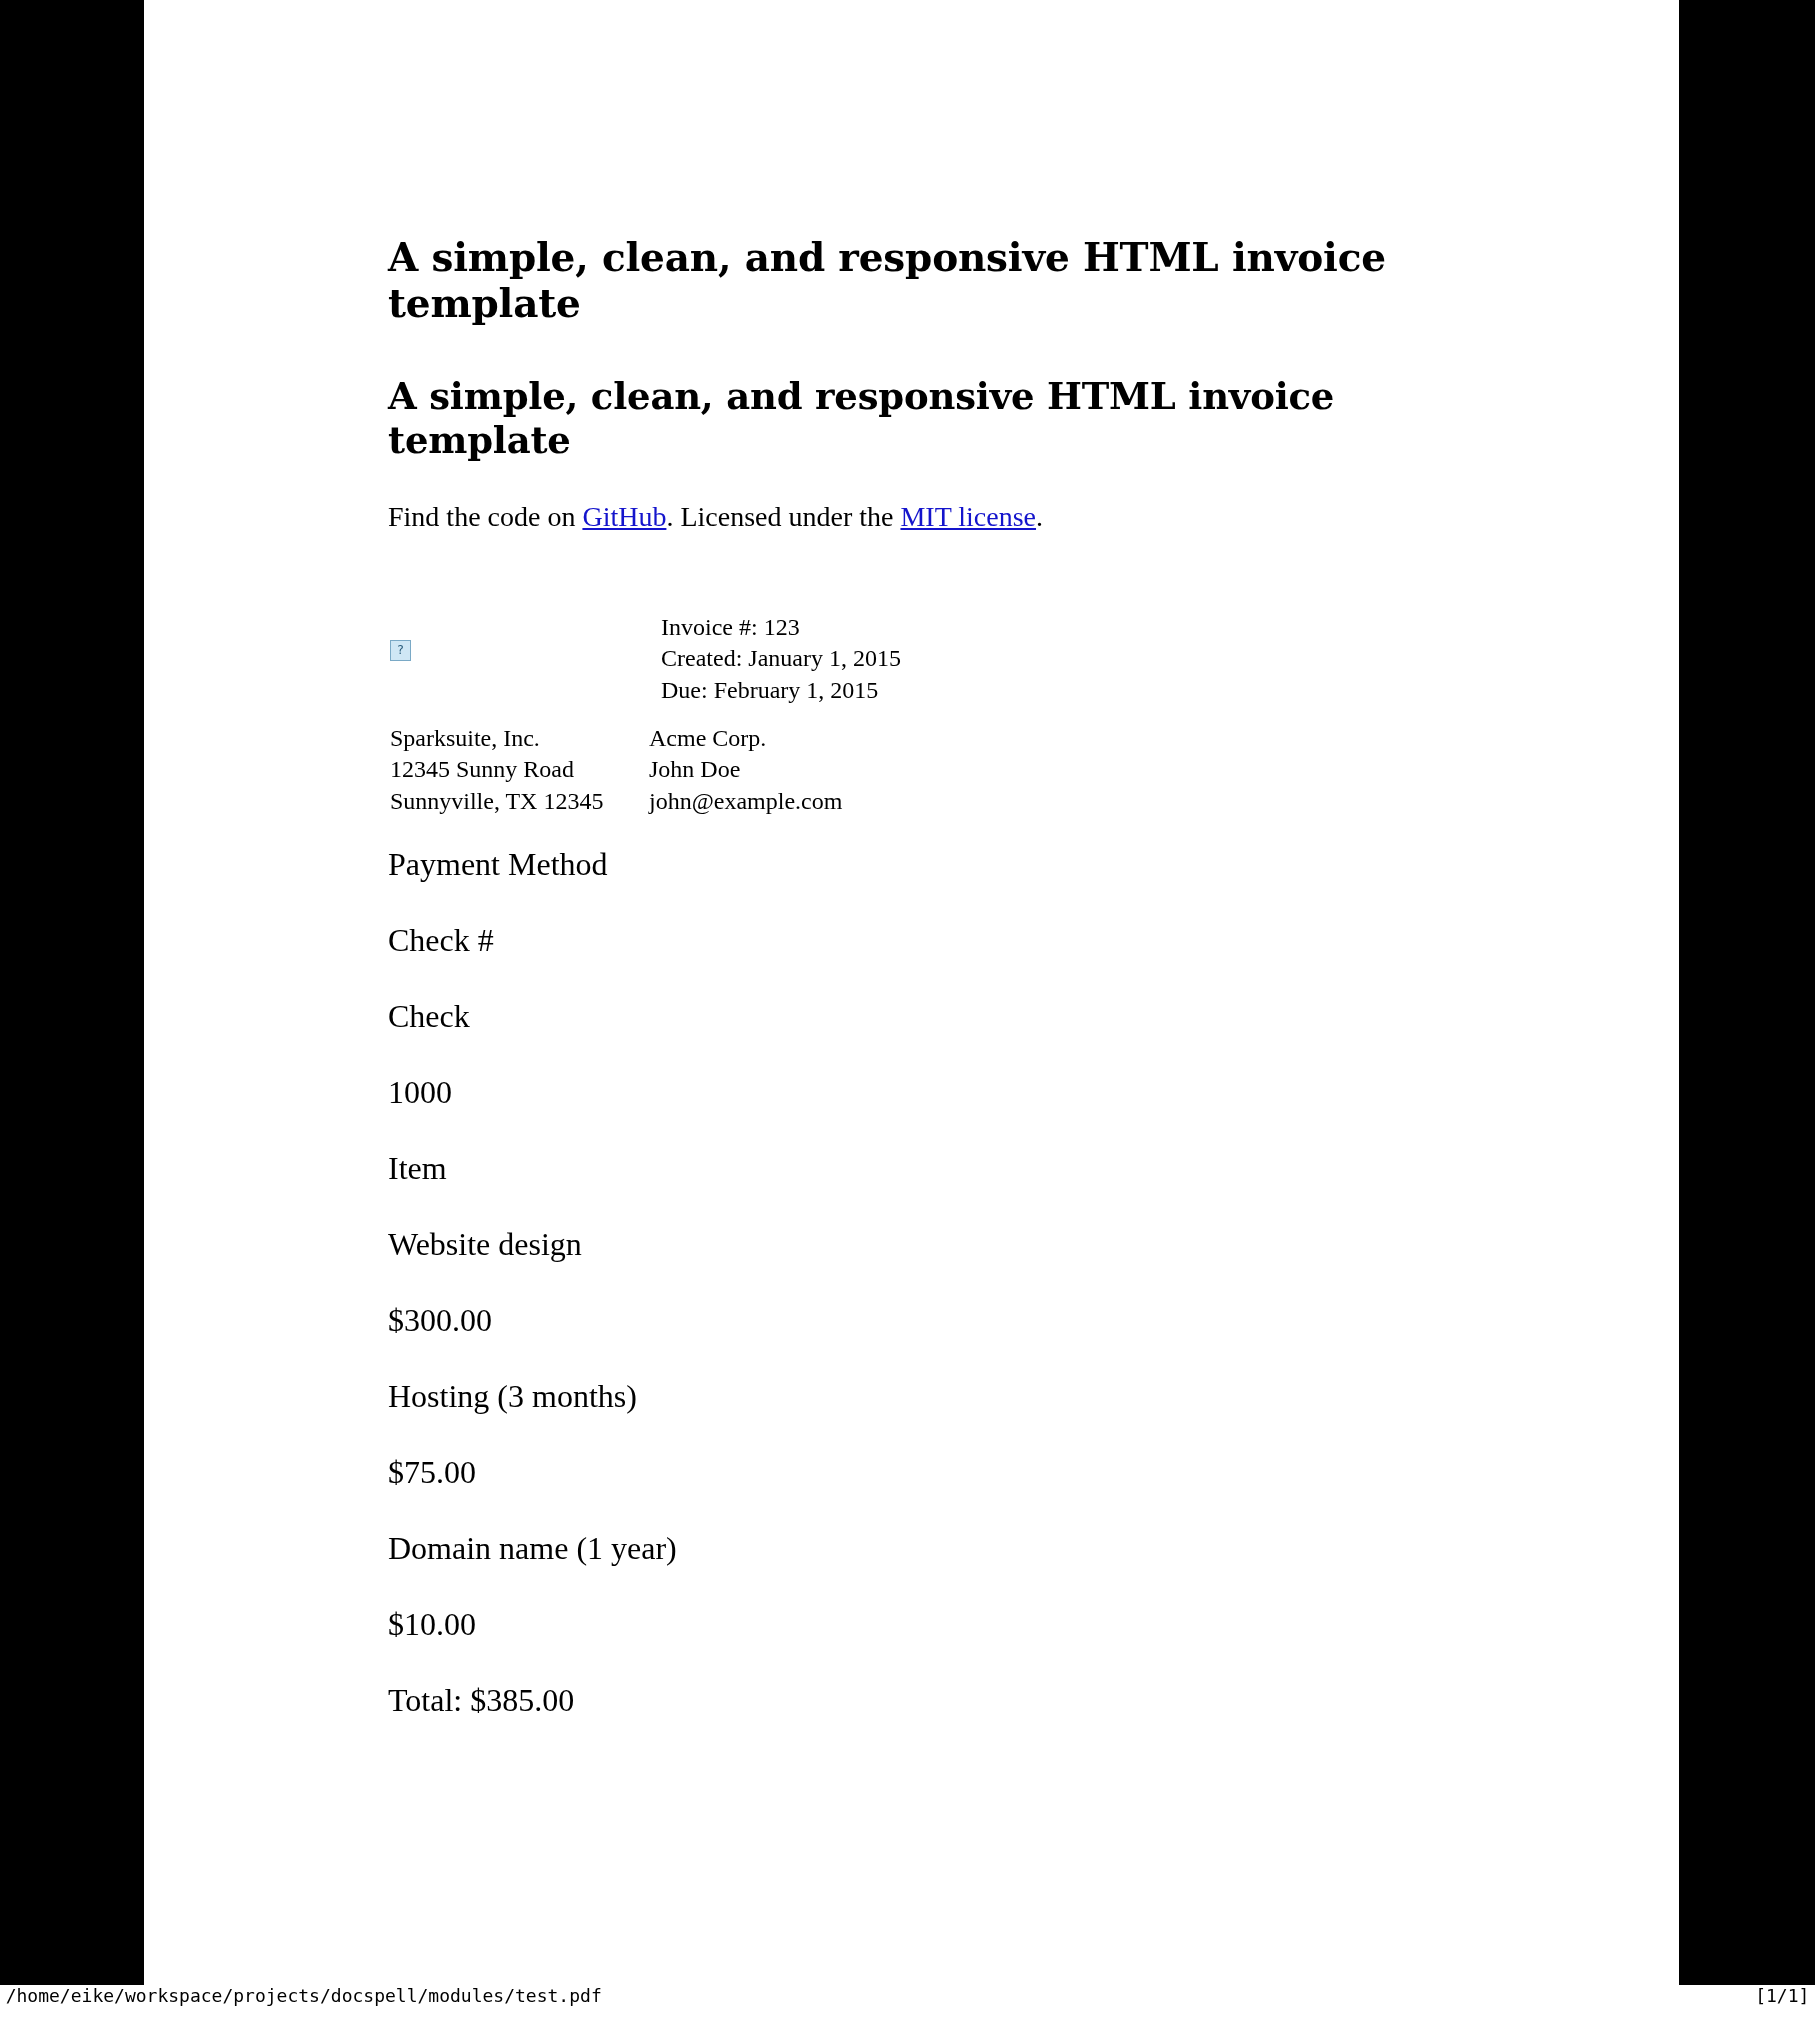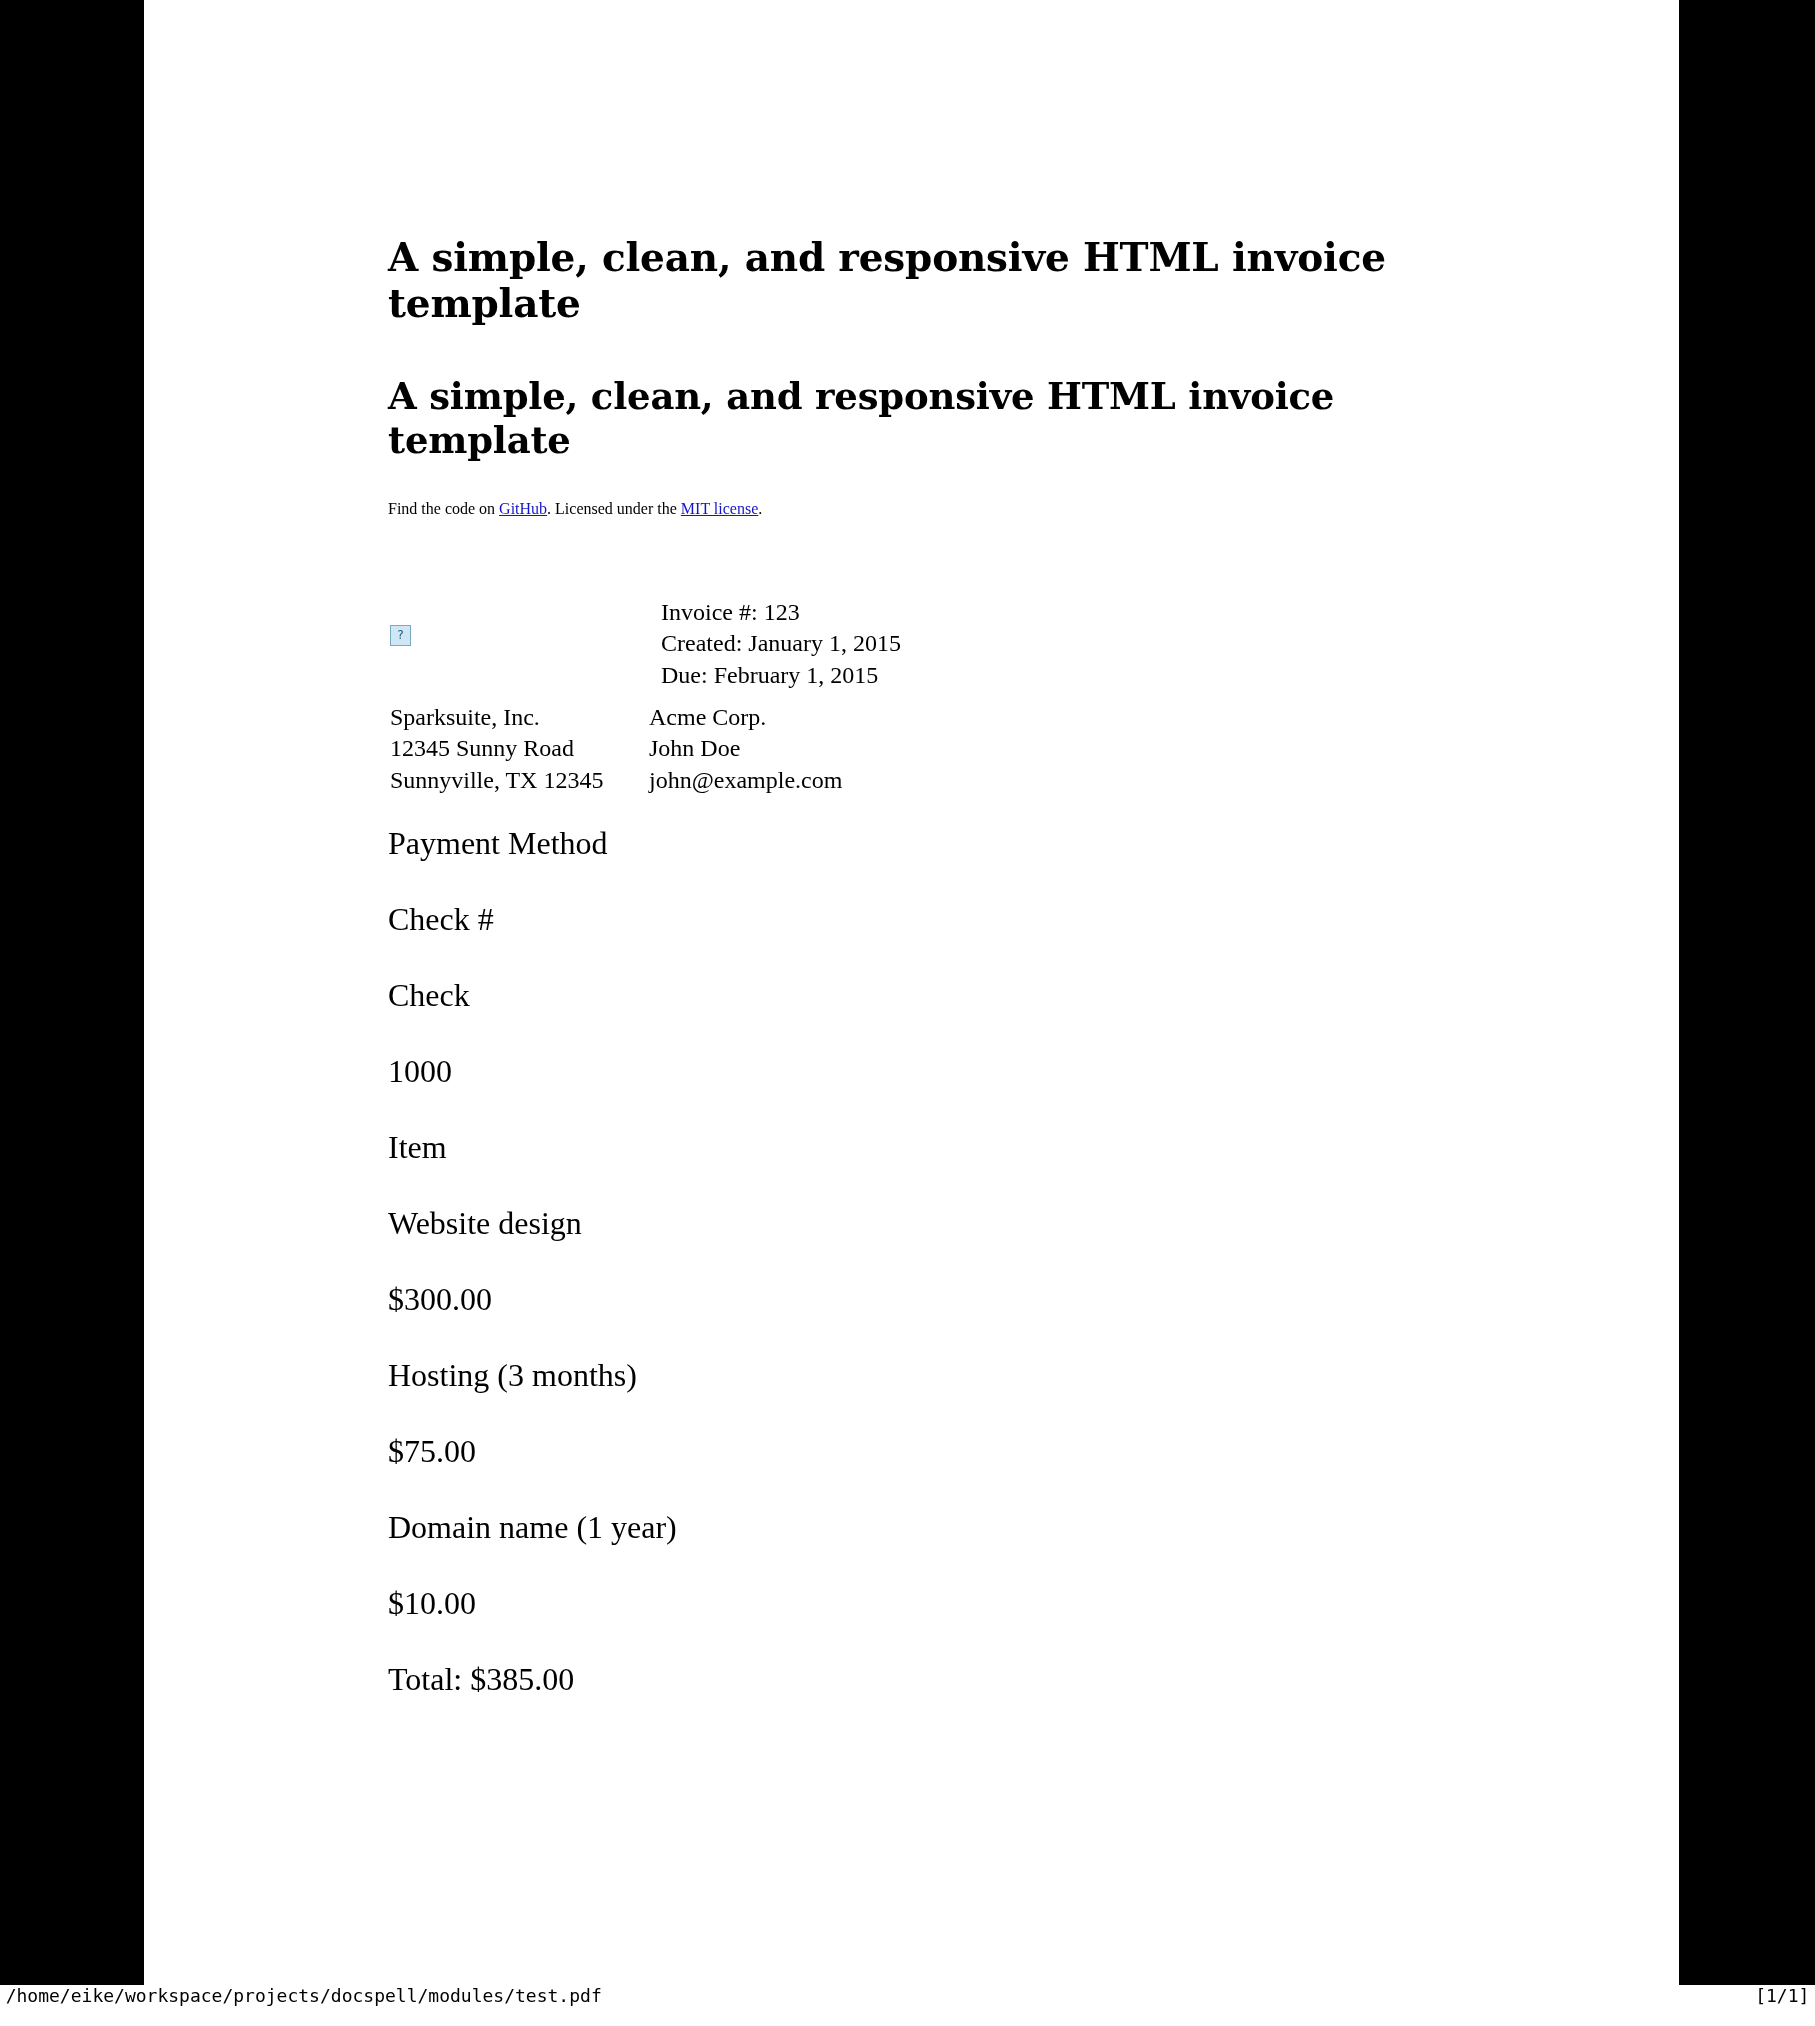--- a/index.html
+++ b/index.html
@@ -57,21 +57,21 @@
   h3.tagline {
     font-family: "DejaVu Serif", serif;
     font-weight: bold;
     font-size: 23px;
     line-height: 1.2;
     margin: 47px 0 0 0;
     color: #000000;
   }
   p.para {
     font-family: "Liberation Serif", serif;
-    font-size: 16px;
+    font-size: 28px;
     line-height: 1.25;
     margin: 36px 0 1px 0;
     color: #000000;
   }
   a.link {
     color: #1414cc;
     text-decoration: underline;
   }
   .invoice-head {
     position: relative;
@@ -100,21 +100,21 @@
     left: 273px;
     top: 0px;
     font-family: "Liberation Serif", serif;
     font-size: 24px;
     line-height: 1.32;
     color: #000000;
     white-space: pre;
   }
   .addresses {
     position: relative;
-    margin-top: 10px;
+    margin-top: 16px;
     height: 85px;
   }
   .addr-col {
     position: absolute;
     top: 0;
     font-family: "Liberation Serif", serif;
     font-size: 24px;
     line-height: 1.32;
     color: #000000;
     white-space: pre;

